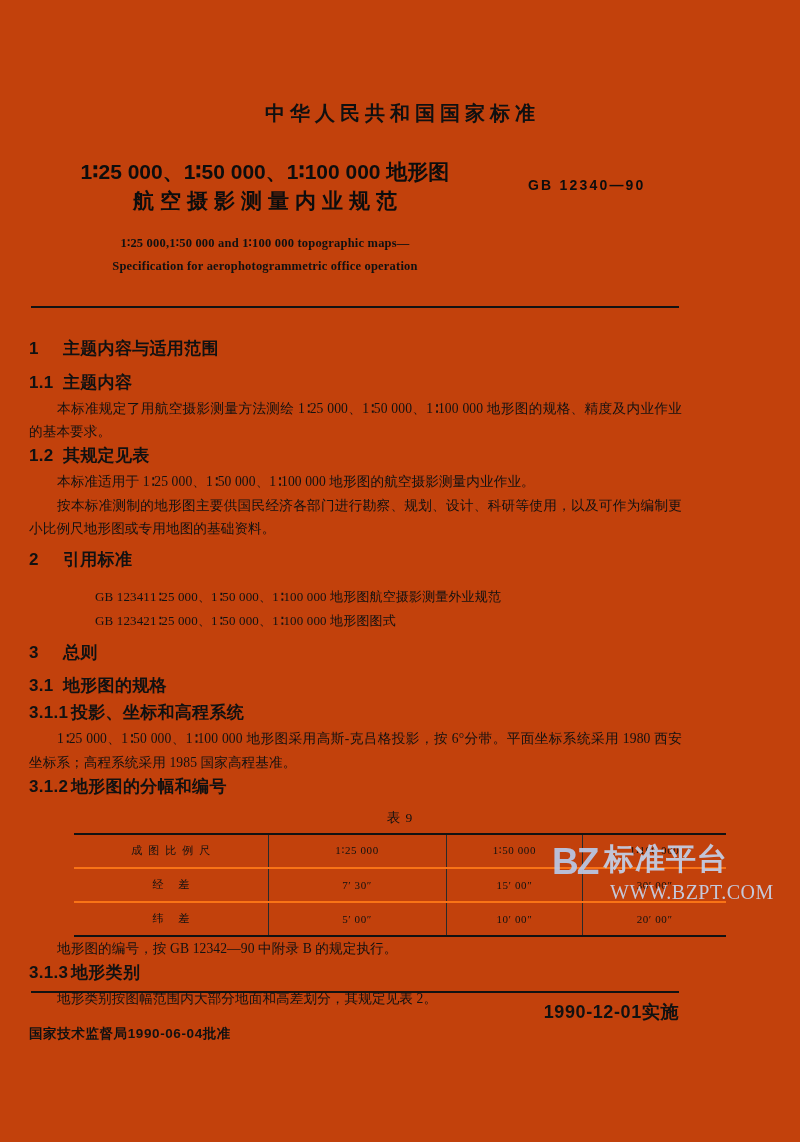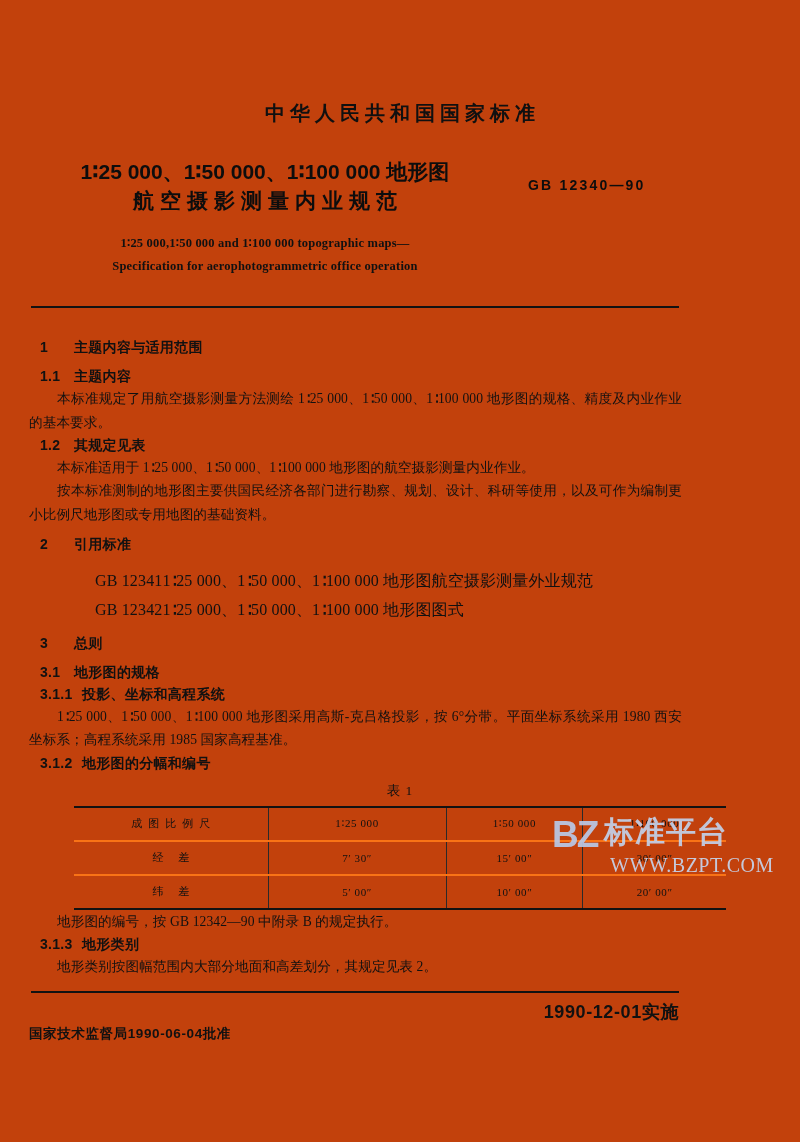--- a/index.html
+++ b/index.html
@@ -89,24 +89,24 @@
 
   
   .body-area {
     position: absolute;
     left: 0;
     top: 336px;
     width: 800px;
   }
   .clause {
     margin: 0;
-    padding: 0 120px 0 40px;
-    font-family: "Liberation Sans", "DejaVu Sans", sans-serif;
-    font-weight: bold;
-    font-size: 14px;
+    padding: 0 120px 0 29px;
+    font-family: "Liberation Sans", "DejaVu Sans", sans-serif;
+    font-weight: bold;
+    font-size: 17px;
     line-height: 1.58;
     color: #111;
     letter-spacing: 0.3px;
   }
   .clause .num { display: inline-block; min-width: 34px; }
   .clause.lvl3 .num { min-width: 42px; }
 
   .para {
     margin: 0;
     padding: 0 118px 0 29px;
@@ -115,21 +115,21 @@
     line-height: 1.72;
     color: #111;
     text-indent: 28px;
     text-align: justify;
     letter-spacing: 0.1px;
   }
   .ref-line {
     margin: 0;
     padding: 0 64px 0 29px;
     font-family: "Liberation Serif", "DejaVu Serif", serif;
-    font-size: 16px;
+    font-size: 13px;
     line-height: 1.82;
     color: #111;
     text-indent: 33px;
     letter-spacing: 0.15px;
   }
   .ref-line .refid { display: inline-block; min-width: 80px; }
 
   .gap-s { height: 7px; }
   .gap-m { height: 11px; }
 
@@ -317,21 +317,21 @@
     </p>
     <p class="clause lvl3">
       <span class="num">3.1.1</span><span>投影、坐标和高程系统</span>
     </p>
     <p class="para">1∶25 000、1∶50 000、1∶100 000 地形图采用高斯-克吕格投影，按 6°分带。平面坐标系统采用 1980 西安坐标系；高程系统采用 1985 国家高程基准。</p>
 
     <p class="clause lvl3">
       <span class="num">3.1.2</span><span>地形图的分幅和编号</span>
     </p>
 
-    <p class="table-caption">表 1</p>
+    <p class="table-caption">表 9</p>
 
     <div class="tbl-wrap">
       <div class="tbl-rule-top"></div>
       <table class="spec">
         <tbody>
           <tr>
             <td class="c0">成图比例尺</td>
             <td class="c1">1∶25 000</td>
             <td class="c2">1∶50 000</td>
             <td class="c3">1∶100 000</td>

